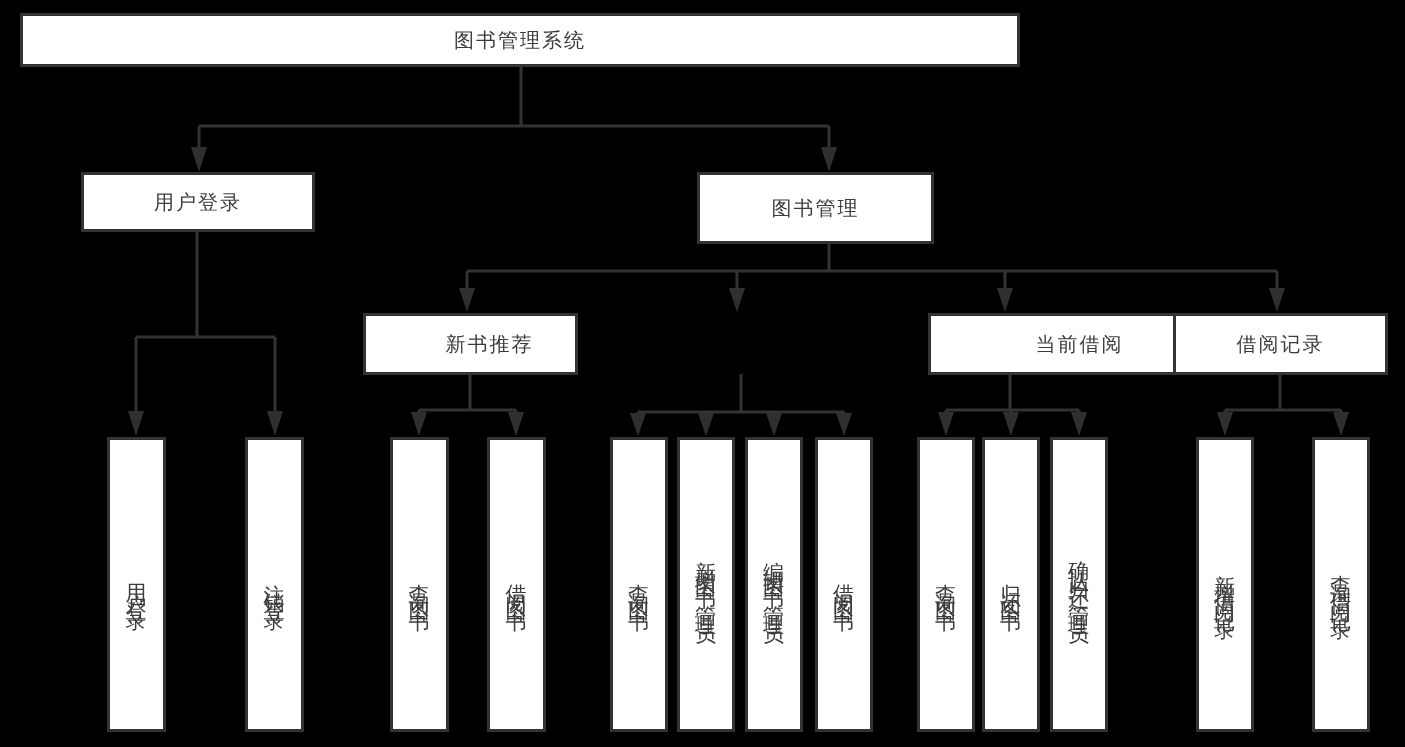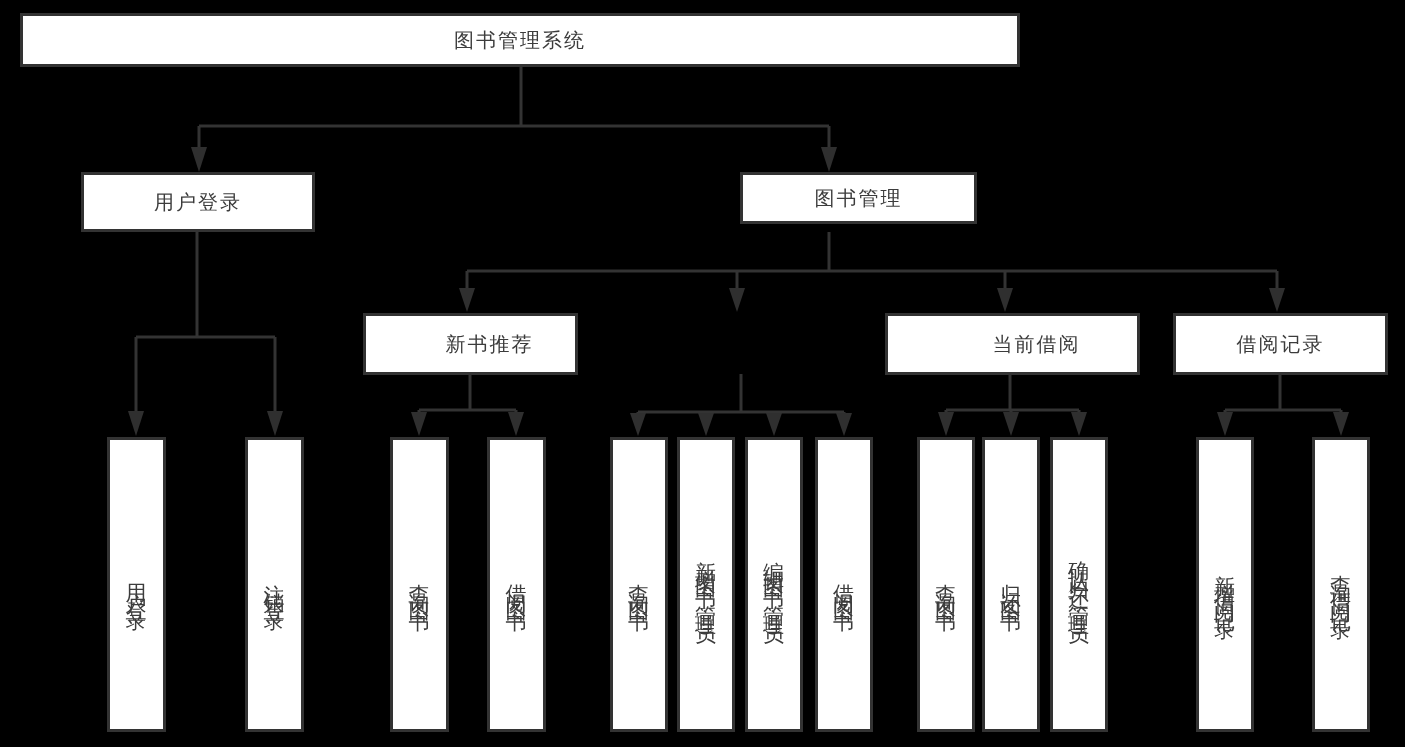--- a/index.html
+++ b/index.html
@@ -109,24 +109,24 @@
     <g>
       <path class="edge" d="M1280,375 V410 M1225,410 H1341 M1225,410 V414 M1341,410 V414"></path>
       <polygon class="arrowhead" points="1217,412 1233,412 1225,436"></polygon>
       <polygon class="arrowhead" points="1333,412 1349,412 1341,436"></polygon>
     </g>
   </svg>
 
   <div class="node h-node" style="left:20px; top:13px; width:1000px; height:54px;">图书管理系统</div>
 
   <div class="node h-node" style="left:81px; top:172px; width:234px; height:60px;">用户登录</div>
-  <div class="node h-node" style="left:740px; top:172px; width:237px; height:52px;">图书管理</div>
+  <div class="node h-node" style="left:697px; top:172px; width:237px; height:72px;">图书管理</div>
 
   <div class="node h-node" style="left:363px; top:313px; width:215px; height:62px;padding-left:38px;">新书推荐</div>
-  <div class="node h-node" style="left:885px; top:313px; width:255px; height:62px;padding-left:48px;">当前借阅</div>
+  <div class="node h-node" style="left:928px; top:313px; width:255px; height:62px;padding-left:48px;">当前借阅</div>
   <div class="node h-node" style="left:1173px; top:313px; width:215px; height:62px;">借阅记录</div>
 
   <div class="node v-node" style="left:107px; top:437px; width:59px; height:295px;">用户登录</div>
   <div class="node v-node" style="left:245px; top:437px; width:59px; height:295px;">注销登录</div>
 
   <div class="node v-node" style="left:390px; top:437px; width:59px; height:295px;">查询图书</div>
   <div class="node v-node" style="left:487px; top:437px; width:59px; height:295px;">借阅图书</div>
 
   <div class="node v-node" style="left:610px; top:437px; width:58px; height:295px;">查询图书</div>
   <div class="node v-node" style="left:677px; top:437px; width:58px; height:295px;">新增图书（管理员）</div>

